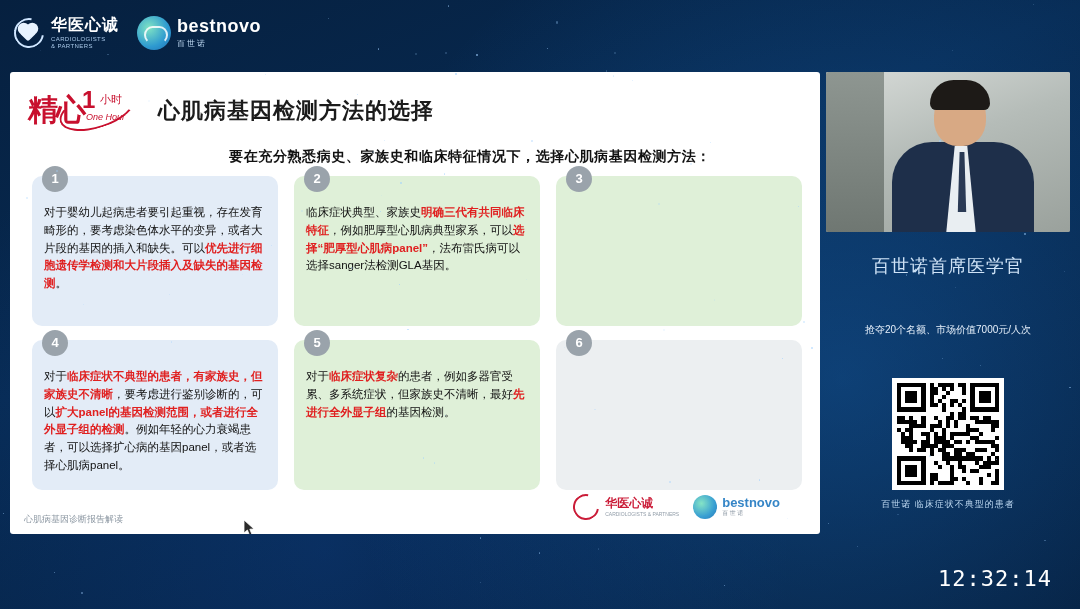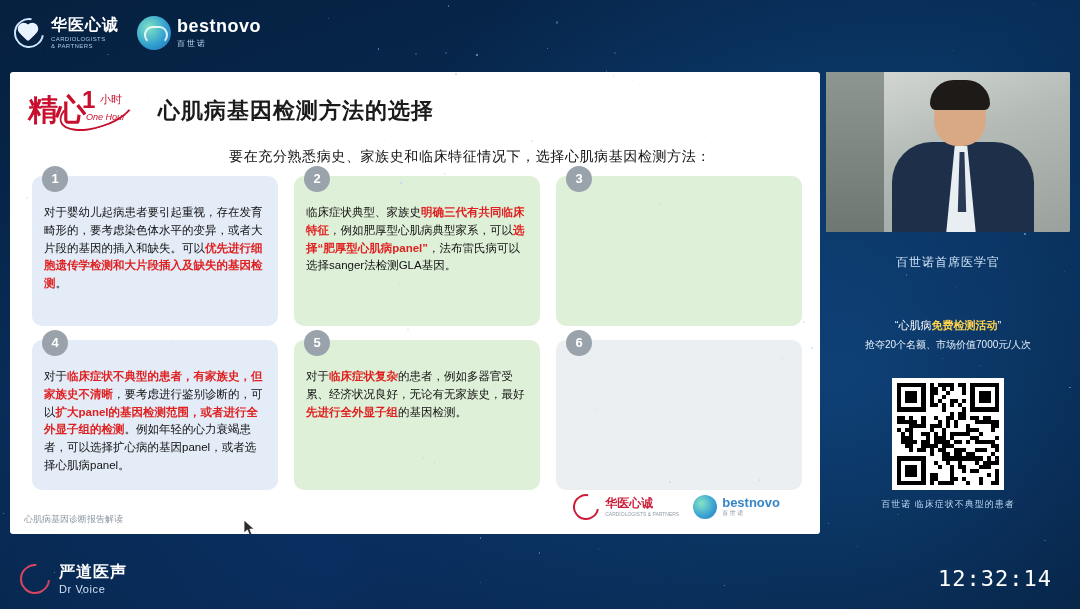--- a/index.html
+++ b/index.html
@@ -87,21 +87,21 @@
     position:absolute; left:30px; top:6px; width:78px; height:36px;
     border:2px solid #c8102e; border-radius:50%; border-top-color:transparent; border-right-color:transparent;
     transform: rotate(-18deg);
   }
   .slide-title {
     position:absolute; left:148px; top:24px;
     color:#1b1b1b; font-size:22px; font-weight:bold; letter-spacing:1px;
   }
   .slide-sub {
     position:absolute; left:140px; top:76px; width:640px; text-align:center;
-    color:#111; font-size:14px; font-weight:normal; letter-spacing:.6px;
+    color:#111; font-size:14px; font-weight:bold; letter-spacing:.6px;
   }
   .cards { position:absolute; left:22px; top:104px; width:770px; }
   .card-row { display:flex; gap:16px; margin-bottom:14px; }
   .card {
     position:relative; width:246px; min-height:150px;
     border-radius:10px; padding:28px 12px 10px 12px;
     font-size:11.5px; line-height:1.55; color:#111;
   }
   .card.blue { background:#e3ecf7; }
   .card.green { background:#dff0d8; }
@@ -159,21 +159,21 @@
     clip-path: polygon(35% 0, 65% 0, 85% 100%, 15% 100%);
   }
   .video .person-tie {
     position:absolute; left:130px; top:80px; width:12px; height:60px; background:#2a3a55;
     clip-path: polygon(30% 0, 70% 0, 85% 100%, 15% 100%);
   }
   .speaker {
     position:absolute; right:10px; top:244px; width:244px; text-align:center;
   }
   .speaker-name { color:#ffffff; font-size:21px; font-weight:bold; letter-spacing:2px; }
-  .speaker-role { color:#cfe3f7; font-size:12px; margin-top:10px; letter-spacing:1px;text-align:center;}
+  .speaker-role { color:#cfe3f7; font-size:18px; margin-top:10px; letter-spacing:1px;text-align:center;}
   .promo {
     position:absolute; right:10px; top:318px; width:244px; text-align:center;
   }
   .promo-line1 { font-size:11px; color:#ffffff; }
   .promo-line1 .free { color:#ffd24a; font-weight:bold; }
   .promo-line2 { font-size:10px; color:#e6f0fb; margin-top:5px; }
   .promo-line3 { font-size:10px; color:#e6f0fb; margin-top:4px; }
   .qr {
     position:absolute; right:76px; top:378px; width:112px; height:112px;
     background:#ffffff; padding:5px;
@@ -248,21 +248,21 @@
           <div class="num">3</div>
         </div>
       </div>
       <div class="card-row">
         <div class="card blue">
           <div class="num">4</div>
           <div class="card-body"><span>对于</span><span class="hl-red">临床症状不典型的患者，有家族史，但家族史不清晰</span><span>，要考虑进行鉴别诊断的，可以</span><span class="hl-red">扩大panel的基因检测范围，或者进行全外显子组的检测</span><span>。例如年轻的心力衰竭患者，可以选择扩心病的基因panel，或者选择心肌病panel。</span></div>
         </div>
         <div class="card green">
           <div class="num">5</div>
-          <div class="card-body"><span>对于</span><span class="hl-red">临床症状复杂</span><span>的患者，例如多器官受累、经济状况良好，无论有无家族史，最好</span><span class="hl-red">先进行全外显子组</span><span>的基因检测。</span></div>
+          <div class="card-body"><span>对于</span><span class="hl-red">临床症状复杂</span><span>的患者，例如多器官受累、多系统症状，但家族史不清晰，最好</span><span class="hl-red">先进行全外显子组</span><span>的基因检测。</span></div>
         </div>
         <div class="card grey">
           <div class="num">6</div>
         </div>
       </div>
     </div>
 
     <div class="slide-foot">心肌病基因诊断报告解读</div>
 
     <div class="slide-brand">
@@ -299,23 +299,20 @@
     <div class="person-tie"></div>
     <div class="person-head"></div>
     <div class="person-hair"></div>
   </div>
 
   <div class="speaker">
     <div class="speaker-role">百世诺首席医学官</div>
   </div>
 
   <div class="promo">
-    <div class="promo-line1">
-      <span>“心肌病</span><span class="free">免费检测活动</span><span>”</span>
-    </div>
     <div class="promo-line2">抢夺20个名额、市场价值7000元/人次</div>
   </div>
 
   <div class="qr">
     <div class="qr-inner" id="qr-inner">
         <div class="qr-cell" style="left: 32.64px; top: 0px; width: 4.08px; height: 4.08px;"></div>
         <div class="qr-cell" style="left: 40.8px; top: 0px; width: 4.08px; height: 4.08px;"></div>
         <div class="qr-cell" style="left: 44.88px; top: 0px; width: 4.08px; height: 4.08px;"></div>
         <div class="qr-cell" style="left: 48.96px; top: 0px; width: 4.08px; height: 4.08px;"></div>
         <div class="qr-cell" style="left: 53.04px; top: 0px; width: 4.08px; height: 4.08px;"></div>
@@ -534,29 +531,20 @@
         <div class="qr-cell" style="left: 81.6px; top: 8.16px; width: 12.24px; height: 12.24px;"></div>
         <div class="qr-cell" style="left: 0px; top: 73.44px; width: 28.56px; height: 4.08px;"></div>
         <div class="qr-cell" style="left: 0px; top: 97.92px; width: 28.56px; height: 4.08px;"></div>
         <div class="qr-cell" style="left: 0px; top: 73.44px; width: 4.08px; height: 28.56px;"></div>
         <div class="qr-cell" style="left: 24.48px; top: 73.44px; width: 4.08px; height: 28.56px;"></div>
         <div class="qr-cell" style="left: 8.16px; top: 81.6px; width: 12.24px; height: 12.24px;"></div>
       </div>
   </div>
   <div class="qr-caption">百世诺  临床症状不典型的患者</div>
 
-  <div class="footer-logo">
-    <div class="fl-mark">
-        <div class="ring"></div>
-      </div>
-    <div>
-      <div class="fl-cn">严道医声</div>
-      <div class="fl-en">Dr Voice</div>
-    </div>
-  </div>
   <div class="clock">12:32:14</div>
 
 <div class="star" style="width: 1.38275px; height: 1.38275px; left: 605.653px; top: 70.3243px; opacity: 0.27;"></div>
     <div class="star" style="width: 1.29778px; height: 1.29778px; left: 546.894px; top: 47.8418px; opacity: 0.59;"></div>
     <div class="star" style="width: 1.56096px; height: 1.56096px; left: 443.69px; top: 173.224px; opacity: 0.54;"></div>
     <div class="star" style="width: 1.68339px; height: 1.68339px; left: 82.7083px; top: 303.618px; opacity: 0.27;"></div>
     <div class="star" style="width: 1.70954px; height: 1.70954px; left: 170.616px; top: 341.283px; opacity: 0.39;"></div>
     <div class="star" style="width: 0.81716px; height: 0.81716px; left: 54.0787px; top: 571.924px; opacity: 0.63;"></div>
     <div class="star" style="width: 0.717377px; height: 0.717377px; left: 479.764px; top: 582.022px; opacity: 0.24;"></div>
     <div class="star" style="width: 1.25463px; height: 1.25463px; left: 594.338px; top: 409.169px; opacity: 0.29;"></div>

